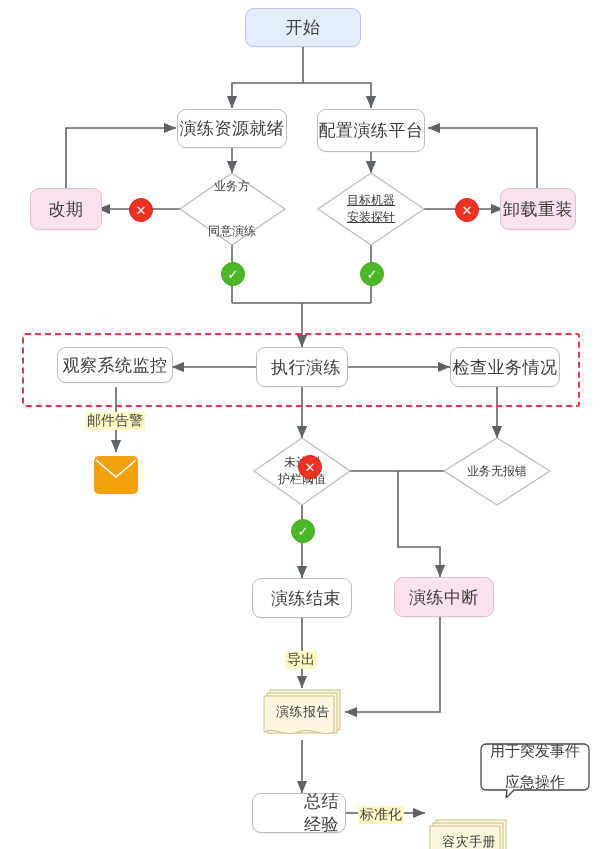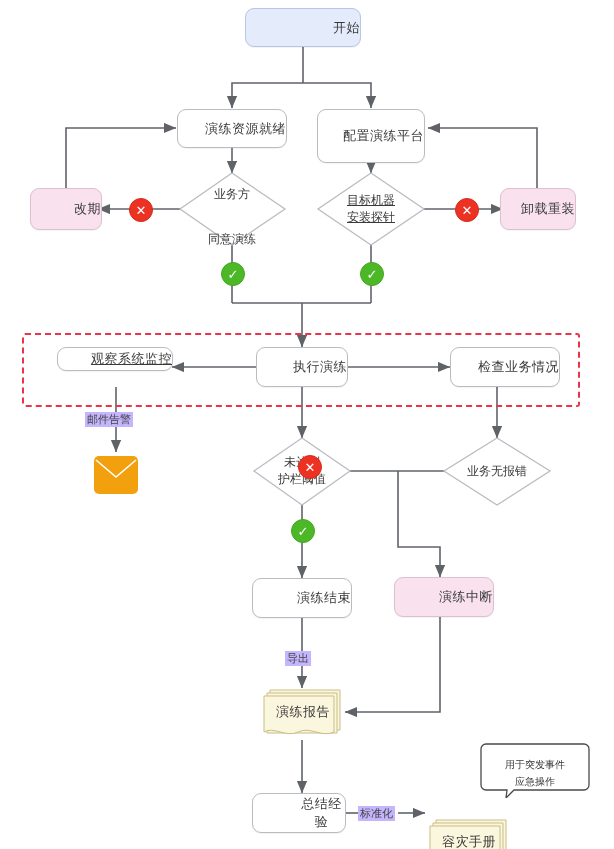--- a/index.html
+++ b/index.html
@@ -22,23 +22,23 @@
     left: 0;
     top: 0;
     width: 614px;
     height: 849px;
   }
   .node {
     position: absolute;
     box-sizing: border-box;
     display: flex;
     align-items: center;
-    justify-content: flex-end;
+    justify-content: center;
     text-align: center;
-    font-size: 13px;
+    font-size: 17px;
     color: #3a3a3a;
     letter-spacing: 0.5px;
     z-index: 5;
   }
   .rrect {
     border: 1px solid #b9bcc2;
     border-radius: 9px;
     background: #ffffff;
     box-shadow: 0 1px 1px rgba(0,0,0,0.05);
   }
@@ -79,23 +79,23 @@
   .badge.x {
     background: #eb3223;
     border: 1px solid #d62a1c;
   }
   .badge.ok {
     background: #4cb827;
     border: 1px solid #44a722;
   }
   .edge-label {
     position: absolute;
-    font-size: 11px;
+    font-size: 14px;
     color: #444;
-    background: #c4b5fd;
+    background: #fef9c3;
     padding: 0 2px;
     z-index: 7;
     white-space: nowrap;
   }
   .doc-wrap {
     position: absolute;
     z-index: 5;
   }
   .doc-text {
     position: absolute;
@@ -118,22 +118,22 @@
     z-index: 9;
   }
   .callout-text {
     position: absolute;
     left: 0;
     top: 0;
     width: 100%;
     display: flex;
     flex-direction: column;
     align-items: center;
-    justify-content: flex-end;
-    font-size: 10px;
+    justify-content: space-between;
+    font-size: 15px;
     color: #3a3a3a;
     line-height: 17px;
     height: 48px;
     pointer-events: none;
   }
   .mailicon {
     position: absolute;
     z-index: 5;
   }
   .dashed-group {
@@ -222,43 +222,43 @@
   </svg>
 
   <div class="node rrect start" style="left:245px; top:8px; width:116px; height:39px;">
     <span>开始</span>
   </div>
 
   <div class="node rrect" style="left:177px; top:109px; width:110px; height:39px;">
     <span>演练资源就绪</span>
   </div>
 
-  <div class="node rrect" style="left:317px; top:109px; width:108px; height:54px;">
+  <div class="node rrect" style="left:317px; top:109px; width:108px; height:43px;">
     <span>配置演练平台</span>
   </div>
 
   <div class="node rrect pink" style="left:30px; top:188px; width:72px; height:42px;">
     <span>改期</span>
   </div>
 
   <div class="node rrect pink" style="left:500px; top:188px; width:76px; height:42px;">
     <span>卸载重装</span>
   </div>
 
-  <div class="diamond-label" style="left:190px; top:194px; width:84px; height:46px;gap:28px;">
+  <div class="diamond-label" style="left:190px; top:186px; width:84px; height:46px;gap:28px;">
     <span>业务方</span>
     <span>同意演练</span>
   </div>
 
   <div class="diamond-label" style="left:329px; top:186px; width:84px; height:46px;text-decoration:underline;">
     <span>目标机器</span>
     <span>安装探针</span>
   </div>
 
-  <div class="node rrect" style="left:57px; top:347px; width:116px; height:24px;text-decoration:underline;">
+  <div class="node rrect" style="left:57px; top:347px; width:116px; height:36px;">
     <span>观察系统监控</span>
   </div>
 
   <div class="node rrect" style="left:256px; top:347px; width:92px; height:40px;padding-left:8px;">
     <span>执行演练</span>
   </div>
 
   <div class="node rrect" style="left:450px; top:347px; width:110px; height:40px;">
     <span>检查业务情况</span>
   </div>

